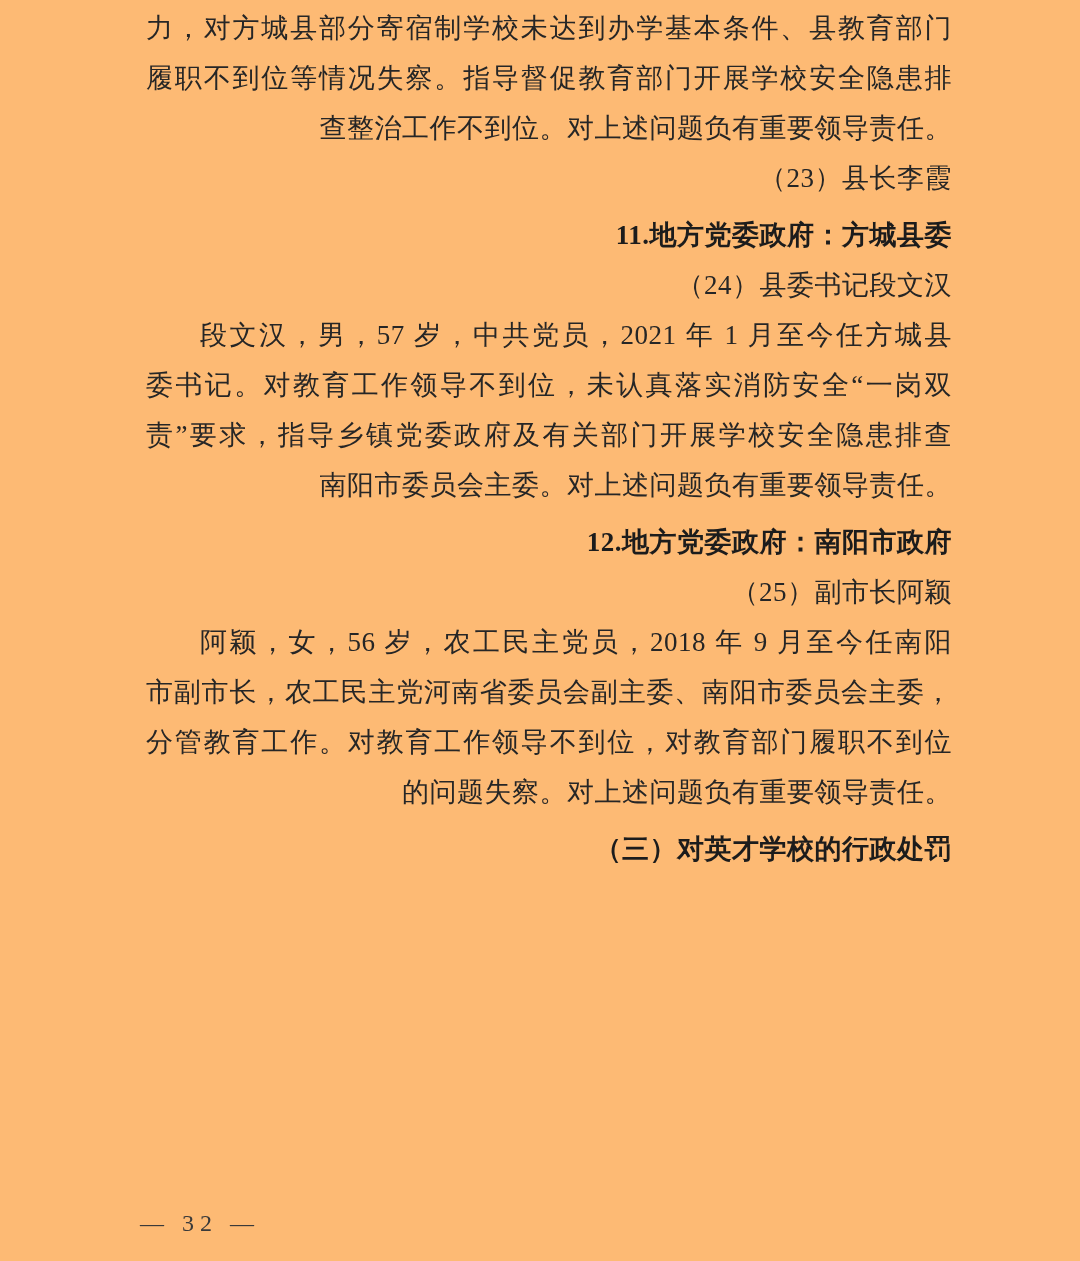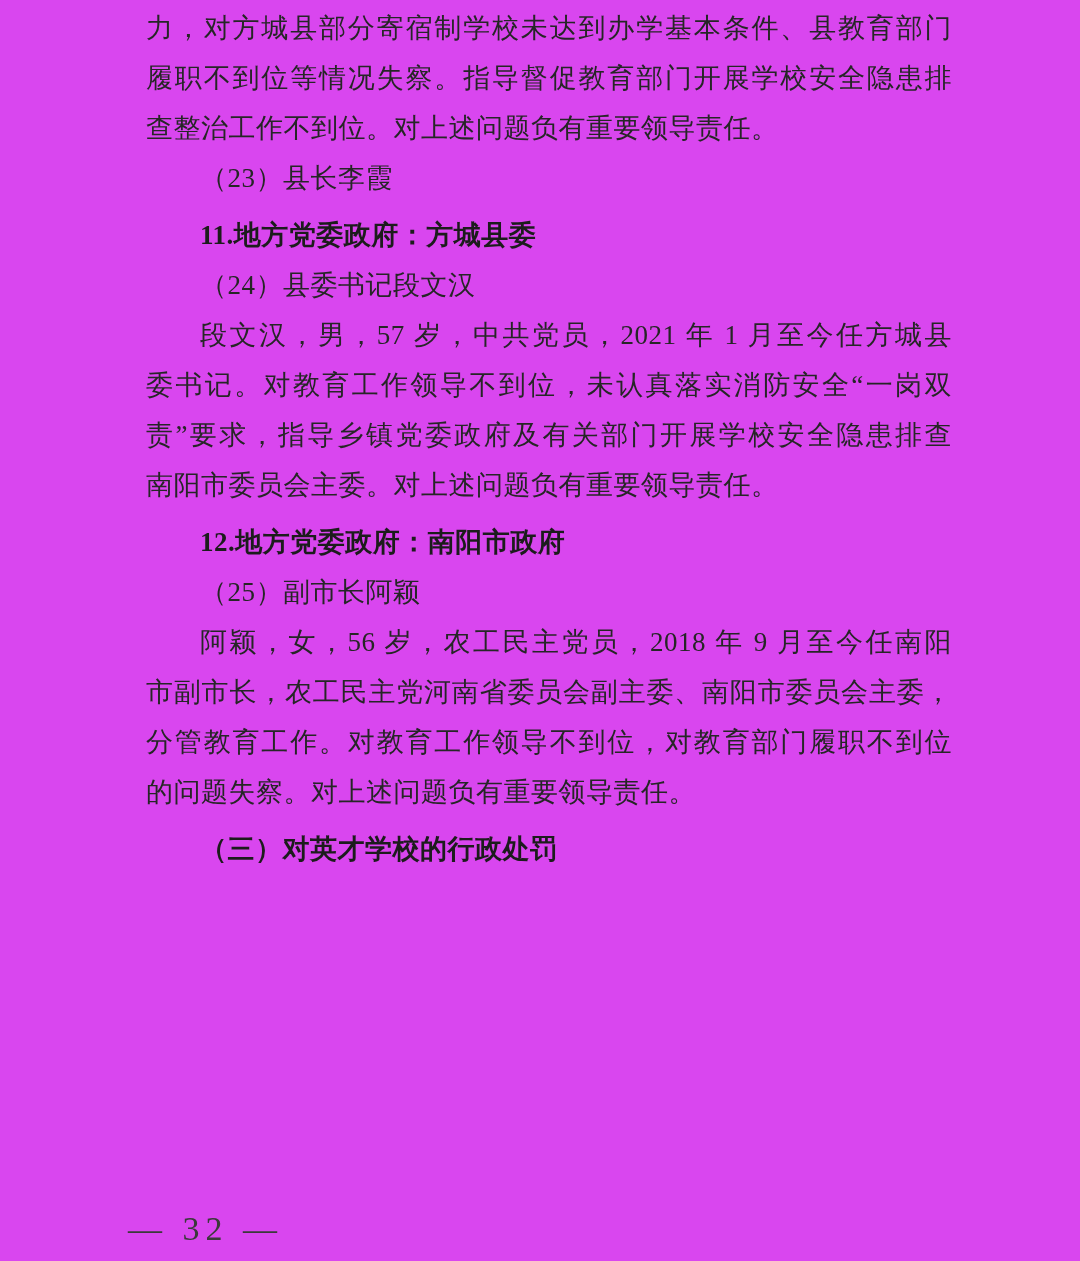--- a/index.html
+++ b/index.html
@@ -4,41 +4,41 @@
 <style>
   html, body { margin: 0; padding: 0; }
   body {
     width: 1080px; height: 1261px;
     background: #f2f2f2;
     font-family: "Liberation Serif", "DejaVu Serif", serif;
   }
   .page {
     position: relative;
     width: 1080px; height: 1261px;
-    background: #d946ef;
+    background: #fdba74;
     color: #262626;
     overflow: hidden;
   }
   .content {
     position: absolute;
     left: 146px; top: 3px;
     width: 806px;
     font-size: 27px;
     line-height: 50px;
     letter-spacing: 0.5px;
   }
   .block { margin: 0; }
   .block.heading { font-weight: bold; margin-top: 7px; color: #1c1c1c; }
-  .line { text-align: left; min-height: 50px; }
+  .line { text-align: right; min-height: 50px; }
   .line.justify { text-align: justify; text-align-last: justify; }
   .line.indent { text-indent: 2em; }
   .page-number {
     position: absolute;
-    left: 128px; top: 1210px;
-    font-size: 34px;
+    left: 140px; top: 1210px;
+    font-size: 24px;
     color: #3a3a3a;
     letter-spacing: 6px;
   }
 </style>
 </head>
 <body>
 
 <div class="page">
   <div class="content" id="content">
       <div class="block para">

